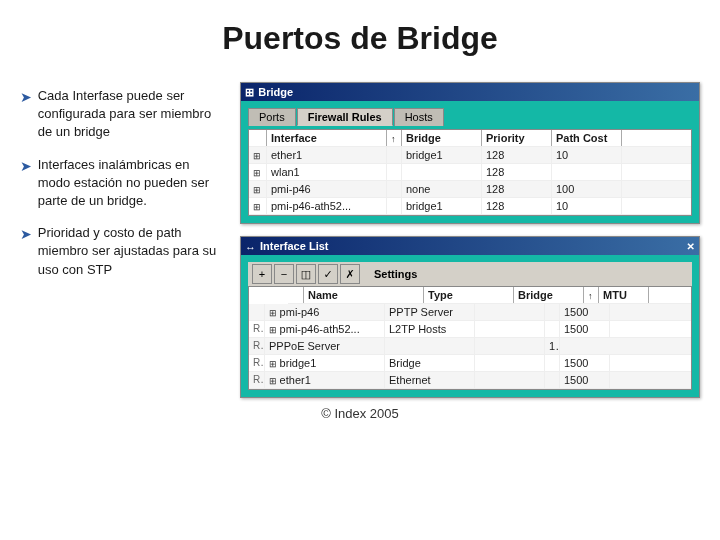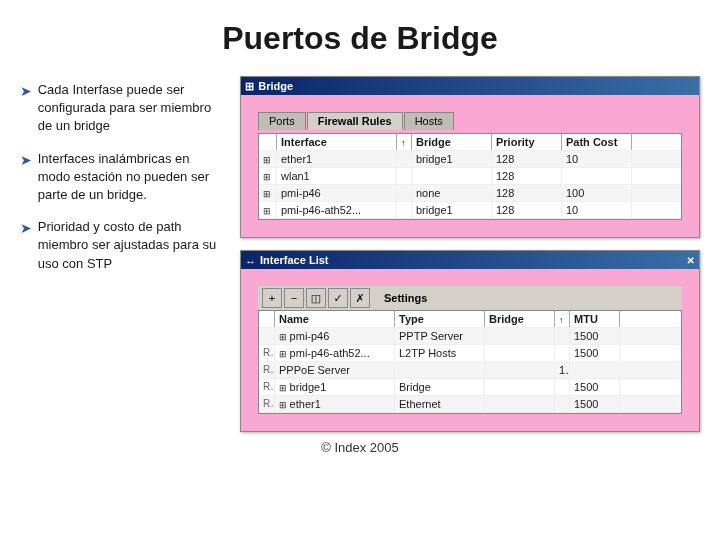--- a/index.html
+++ b/index.html
@@ -9,21 +9,21 @@
       background: #ffffff;
       font-family: Arial, sans-serif;
       overflow: hidden;
     }
 
     .page-title {
       text-align: center;
       font-size: 32px;
       font-weight: bold;
       color: #1a1a1a;
-      padding: 20px 0 19px 0;
+      padding: 20px 0 25px 0;
     }
 
     .content-area {
       display: flex;
       flex-direction: row;
       padding: 0 20px;
       gap: 20px;
     }
 
     
@@ -66,22 +66,22 @@
       color: #fff;
       font-size: 11px;
       font-weight: bold;
       padding: 2px 4px;
       display: flex;
       align-items: center;
       gap: 4px;
       height: 18px;
     }
     .win-body {
-      background: #f9a8d4;
-      padding: 17px;
+      background: #14b8a6;
+      padding: 7px;
     }
 
     
     .tab-bar {
       display: flex;
       gap: 1px;
       margin-bottom: 3px;
     }
     .tab {
       padding: 2px 10px;
@@ -144,20 +144,21 @@
       color: #333;
     }
 
     
     .iface-list-window {
       margin-top: 4px;
     }
 
     .iface-table-header {
       grid-template-columns: 16px 120px 90px 70px 15px 50px;
+      margin-left: 39px;
     }
     .iface-table-row {
       grid-template-columns: 16px 120px 90px 70px 15px 50px;
     }
 
     .toolbar {
       display: flex;
       align-items: center;
       gap: 2px;
       padding: 2px 4px;

